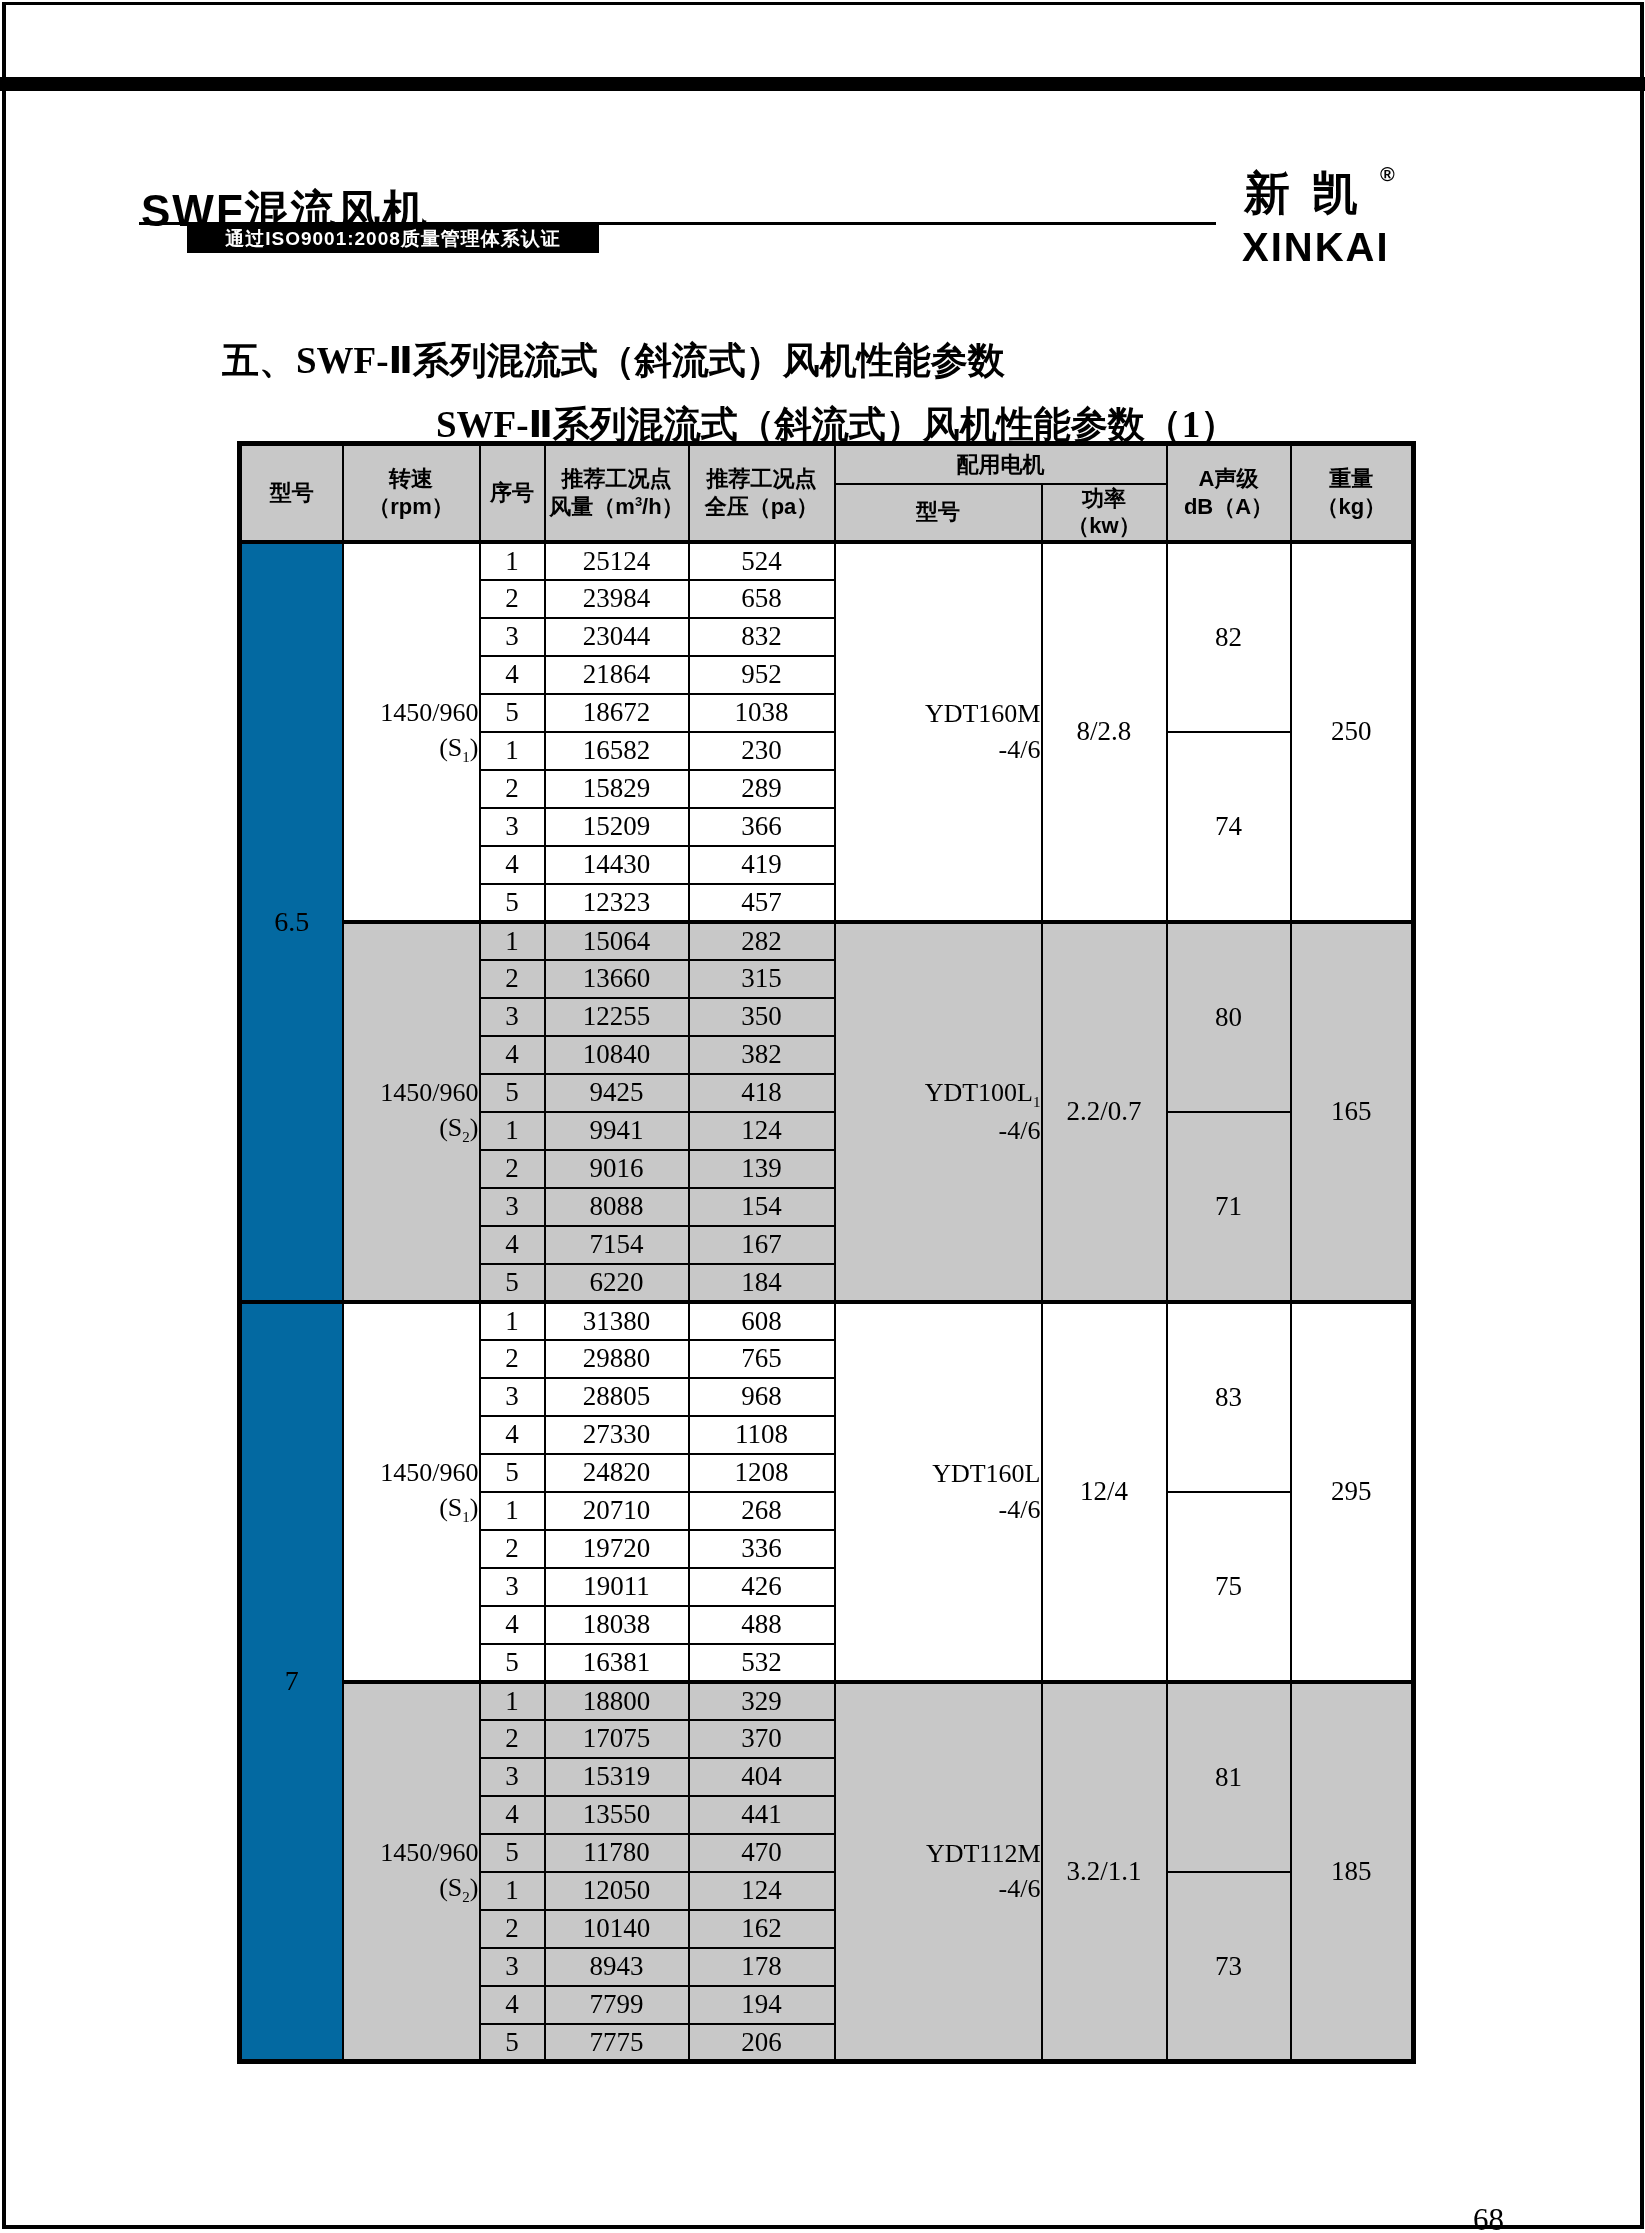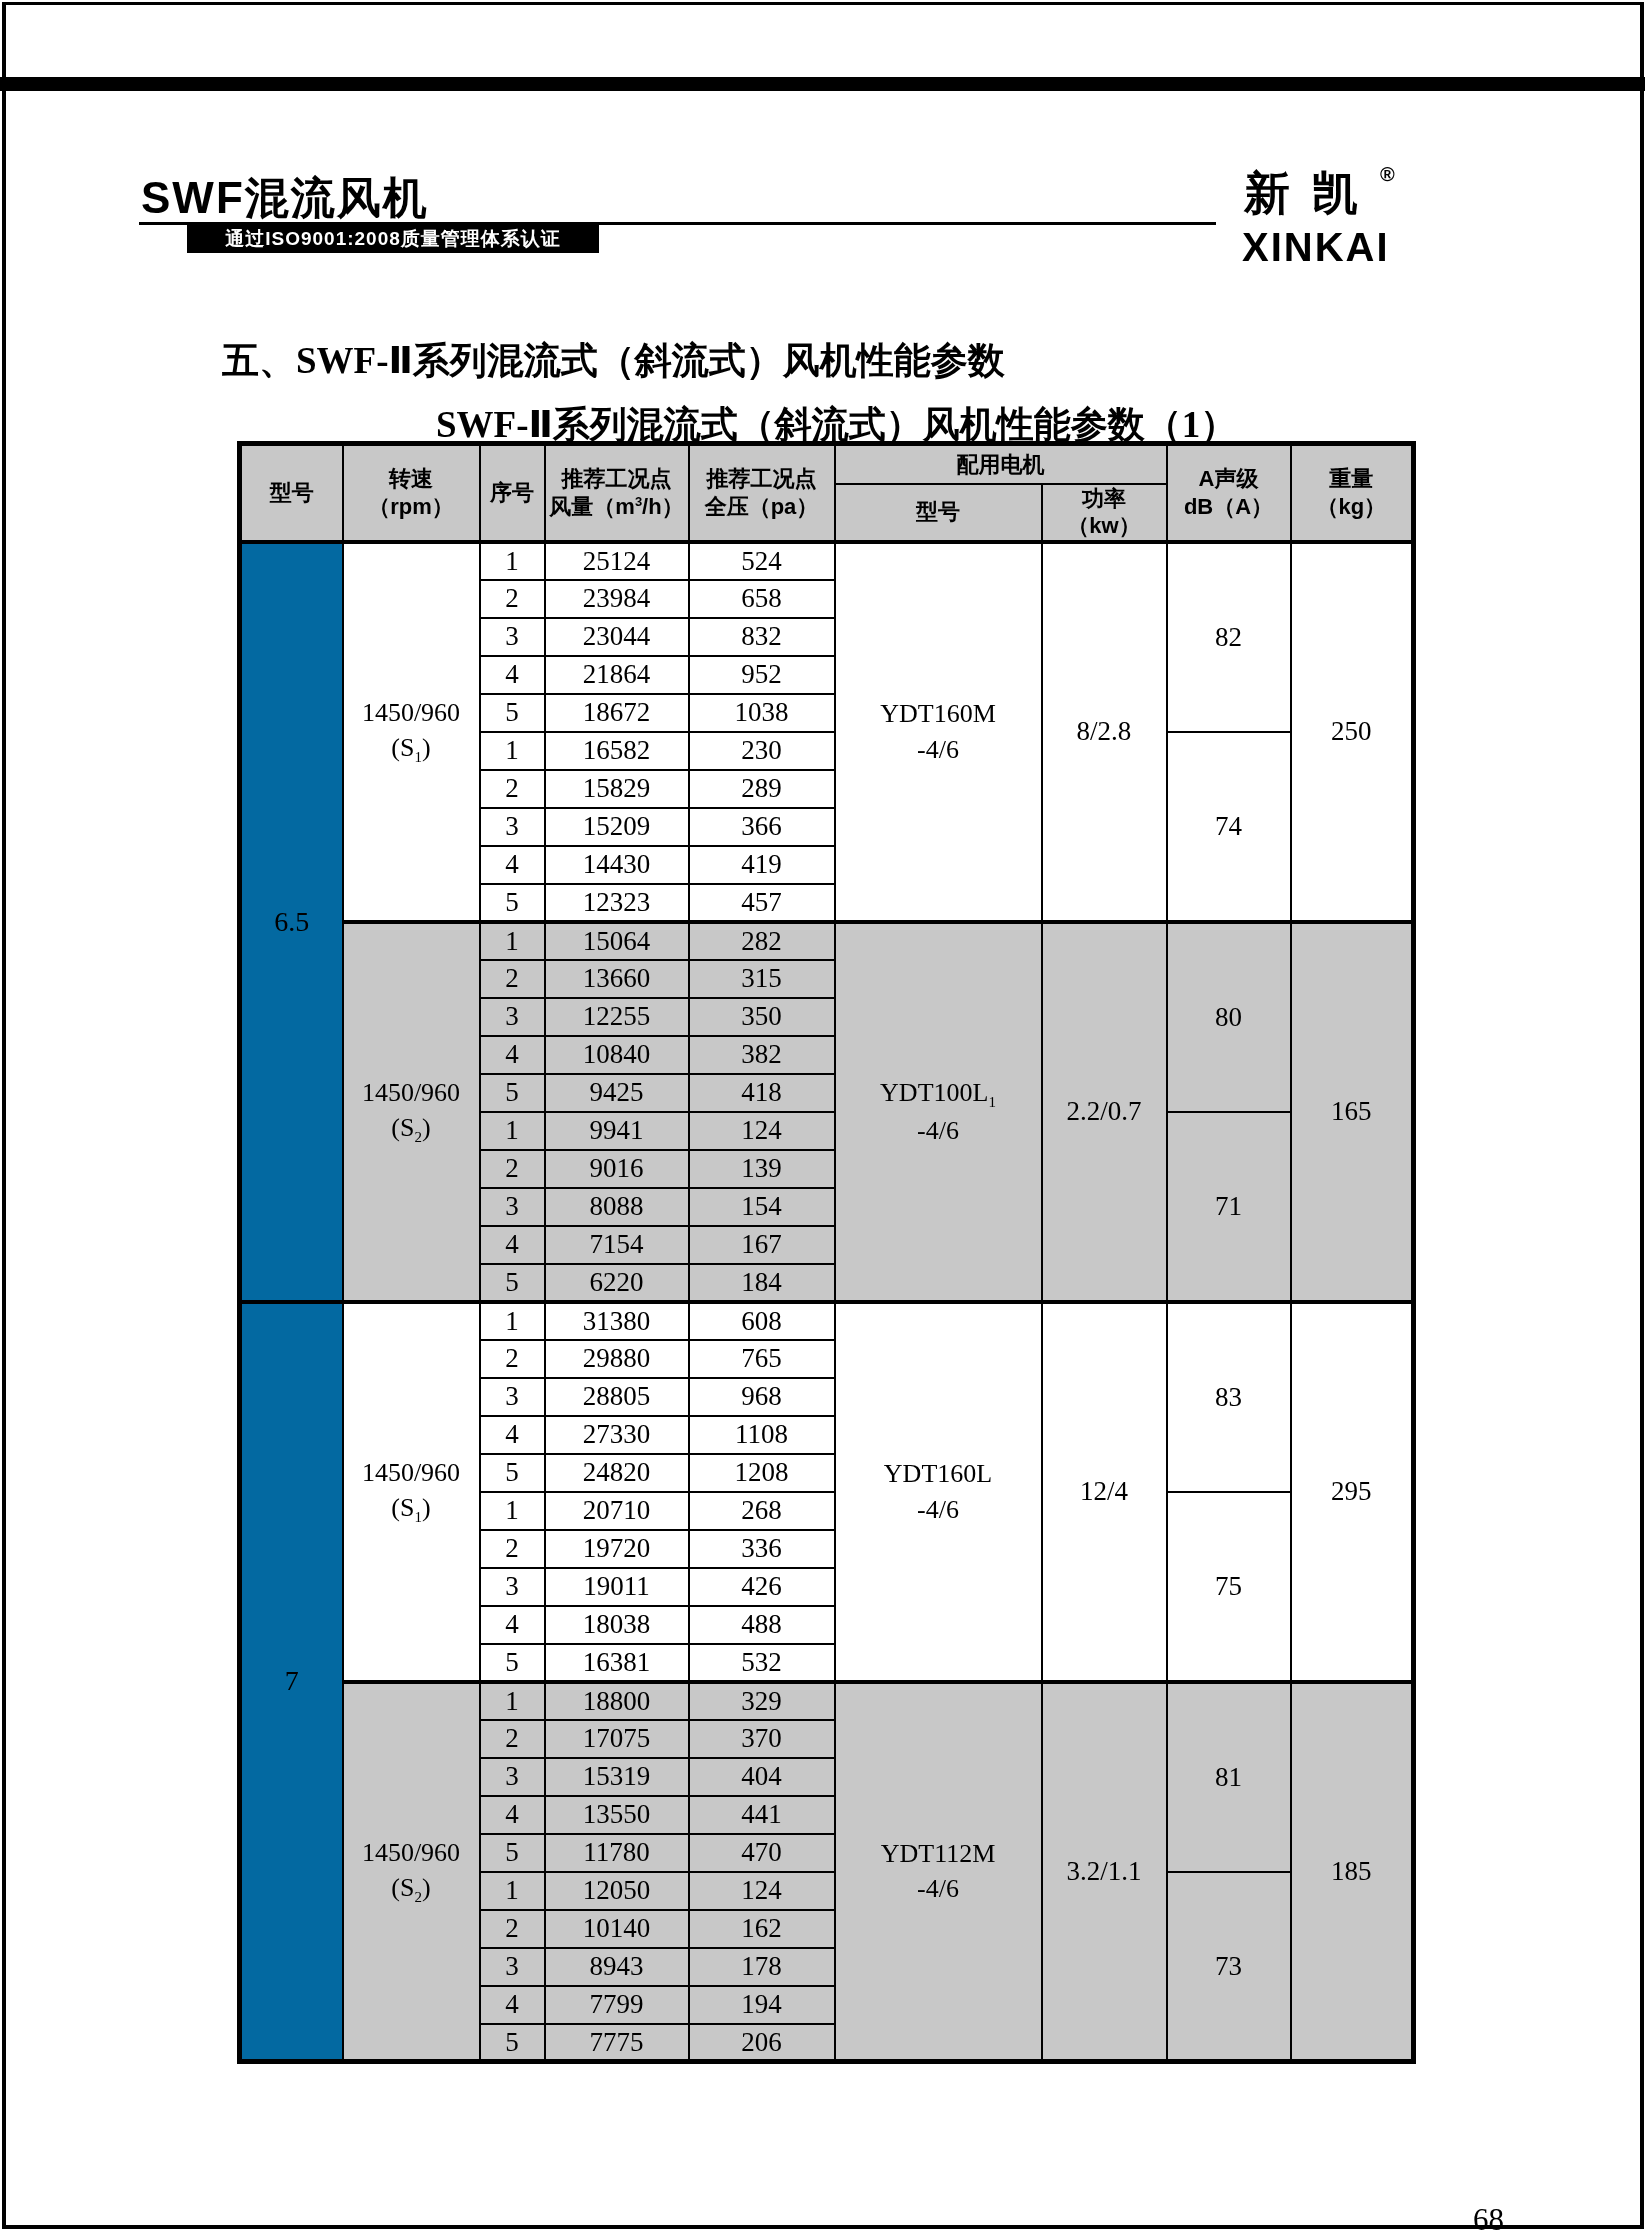--- a/index.html
+++ b/index.html
@@ -9,21 +9,21 @@
     overflow:hidden;
   }
   .page-frame {
     position:absolute; top:2px; left:2px; right:2px; bottom:5px;
     border:4px solid #000; border-top-width:3px; pointer-events:none;
   }
   .top-bar {
     position:absolute; top:77px; left:0; right:0; height:14px; background:#000;
   }
   .brand-title {
-    position:absolute; left:141px; top:169px; font-size:44px; font-weight:bold;
+    position:absolute; left:141px; top:182px; font-size:44px; font-weight:bold;
     letter-spacing:2px; white-space:nowrap;
   }
   .header-rule {
     position:absolute; left:139px; top:222px; width:1077px; height:3px; background:#000;
   }
   .iso-badge {
     position:absolute; left:187px; top:225px; width:412px; height:28px; background:#000;
     color:#fff; font-size:19px; font-weight:bold; letter-spacing:1px;
     display:flex; align-items:center; justify-content:center; white-space:nowrap; z-index:2;
   }
@@ -63,21 +63,21 @@
   .fan-table thead tr.h2 th { border-bottom:4px solid #000; }
   .fan-table thead th[rowspan] { border-bottom:4px solid #000; }
   .fan-table thead sup { font-size:13px; }
   .fan-table tbody tr { height:38px; }
   .fan-table tbody td {
     font-family:"Liberation Serif","DejaVu Serif",serif; font-size:27px; line-height:1.2;
   }
   .fan-table tbody tr.block-start td { border-top:4px solid #000; }
   .fan-table tbody tr.shaded td { background:#c8c8c8; }
   .fan-table td.model-cell { font-size:28px; background:#0369a1; }
-  .fan-table td.speed-cell, .fan-table td.motor-cell { font-size:26px; line-height:1.35; }
+  .fan-table td.speed-cell, .fan-table td.motor-cell { font-size:26px; line-height:1.35;text-align:right; }
   .fan-table td sub { font-size:15px; }
   .page-number {
     position:absolute; left:1473px; top:2159px; font-size:31px;
     font-family:"Liberation Serif","DejaVu Serif",serif;
     margin-top:43px;
   }
 </style>
 </head>
 <body>
 

